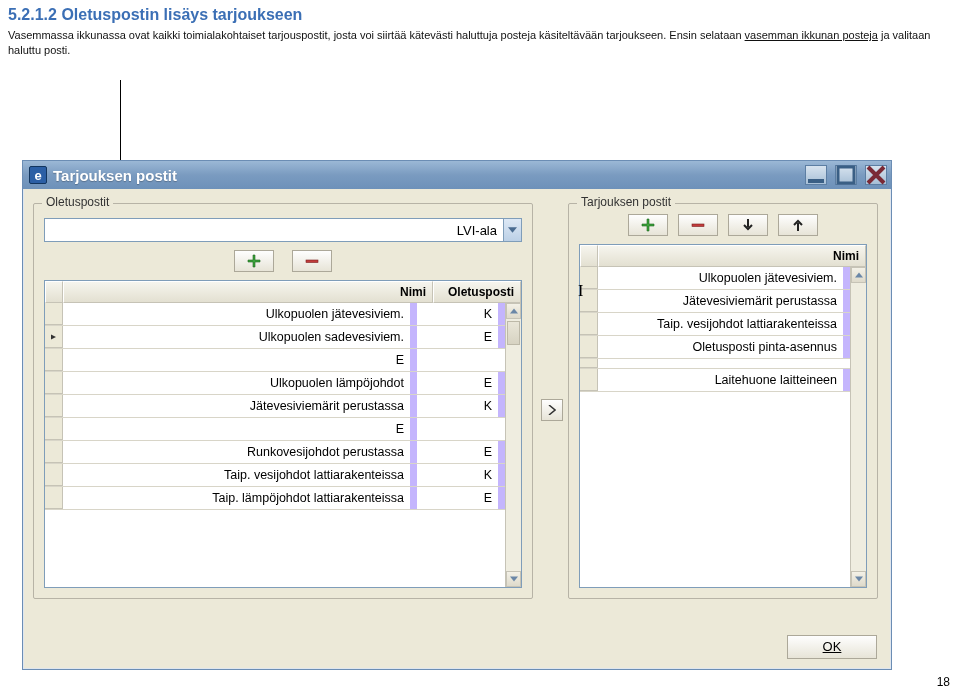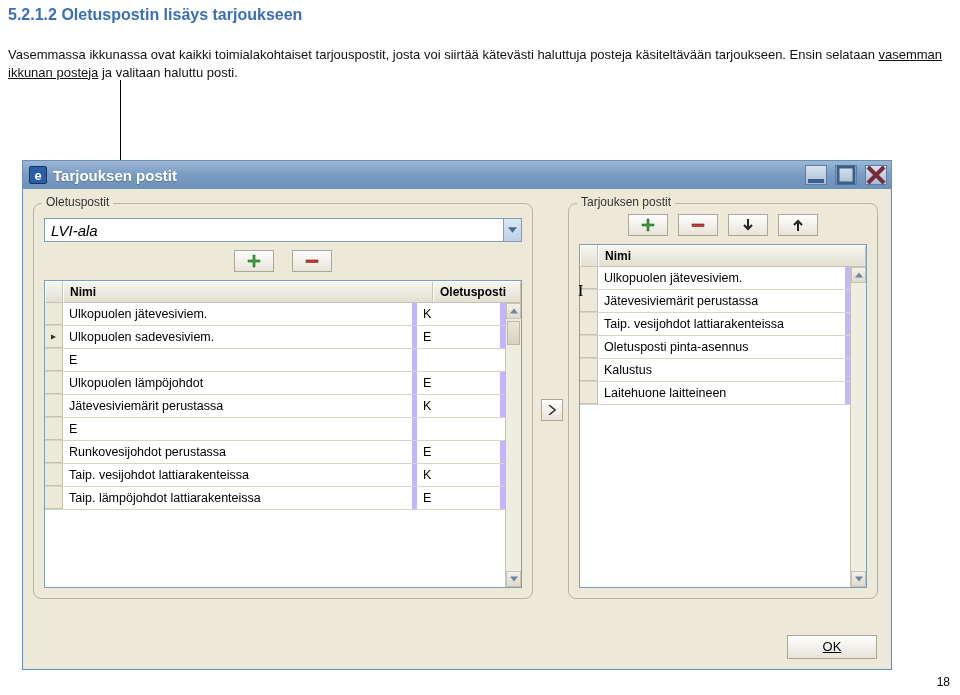--- a/index.html
+++ b/index.html
@@ -6,21 +6,21 @@
   body {
     font-family: Arial, sans-serif;
     background: #fff;
     width: 960px;
     height: 695px;
     position: relative;
     overflow: hidden;
   }
   .doc-header { padding: 6px 8px 4px; }
   .doc-title { color: #3b6fb5; font-weight: bold; font-size: 16px; }
-  .doc-text { font-size: 13px; color: #111; line-height: 1.35; padding: 0 8px 4px; margin-top: 18px; }
+  .doc-text { font-size: 11px; color: #111; line-height: 1.35; padding: 0 8px 4px; }
   .doc-text .underline { text-decoration: underline; }
   .annot-line {
     position: absolute;
     top: 80px; left: 120px;
     width: 1px; height: 332px;
     background: #000;
     pointer-events: none;
   }
   .page-num {
     position: absolute;
@@ -65,37 +65,38 @@
   .client {
     position: relative;
     padding: 10px 10px 6px;
     height: calc(100% - 28px);
   }
 
   
   .gb {
     position: absolute;
     border: 1px solid #b7b3a6;
-    border-radius: 8px;
+    border-radius: 2px;
+    text-align: right;
   }
   .gb .gb-title {
     position: absolute; top: -9px; left: 8px;
     background: #ece9d8; padding: 0 4px;
     font-size: 12px; color: #333;
   }
   .gb-left  { left: 10px;  top: 14px; width: 500px; height: 396px; }
   .gb-right { left: 545px; top: 14px; width: 310px; height: 396px; }
 
   
   .combo {
     position: absolute; left: 10px; top: 14px; right: 10px; height: 24px;
     background: #fff; border: 1px solid #7f9db9;
     display: flex; align-items: center;
   }
-  .combo span { flex: 1; padding: 0 6px; font-size: 15px; font-style: italic; }
+  .combo span { flex: 1; padding: 0 6px; font-size: 13px; }
   .combo .caret {
     width: 18px; height: 100%;
     background: linear-gradient(#dde8f5,#bcd0e6);
     border-left: 1px solid #7f9db9;
     display: flex; align-items: center; justify-content: center;
   }
   .caret svg { width: 9px; height: 6px; }
 
   
   .icon-row {
@@ -131,21 +132,21 @@
     background: linear-gradient(#f6f5ee,#e3e0d1);
     white-space: nowrap; overflow: hidden; text-overflow: ellipsis;
   }
   .grows { position: absolute; top: 22px; bottom: 0; left: 0; right: 16px; overflow: hidden; }
   .grow {
     display: grid; grid-template-columns: 18px 1fr 88px;
     font-size: 12.5px; border-bottom: 1px solid #d8d5c8;
   }
   .grow.right { grid-template-columns: 18px 1fr; }
   .gc {
-    padding: 4px 6px; border-right: 5px solid #c4b5fd;
+    padding: 4px 6px; border-right: 7px solid #c4b5fd;
     white-space: nowrap; overflow: hidden; text-overflow: ellipsis;
   }
   .rowhdr {
     background: #ece9d8; border-right: 1px solid #c6c3b6;
     border-bottom: 1px solid #c6c3b6;
   }
   .rowhdr.sel {
     display: flex; align-items: center; justify-content: center;
   }
   .rowhdr.sel svg { width: 8px; height: 8px; }
@@ -370,21 +371,20 @@
             <div class="grow right">
               <div class="gc rowhdr"></div>
               <div class="gc">Taip. vesijohdot lattiarakenteissa</div>
             </div>
             <div class="grow right">
               <div class="gc rowhdr"></div>
               <div class="gc">Oletusposti pinta-asennus</div>
             </div>
             <div class="grow right">
               <div class="gc rowhdr"></div>
-              <div class="gc">Kalustus</div>
             </div>
             <div class="grow right">
               <div class="gc rowhdr"></div>
               <div class="gc">Laitehuone laitteineen</div>
             </div>
           </div>
         <div class="vsb">
           <div class="sbbtn">
             <svg viewBox="0 0 10 6">
                 <path d="M5 0 L10 6 H0 Z" fill="#6b87a7"></path>

